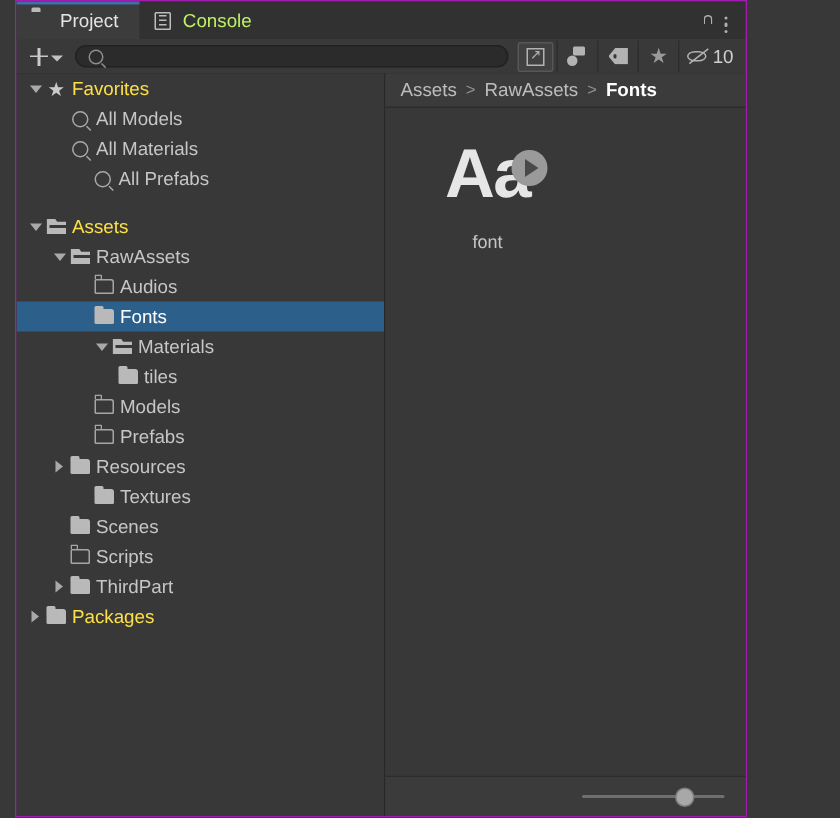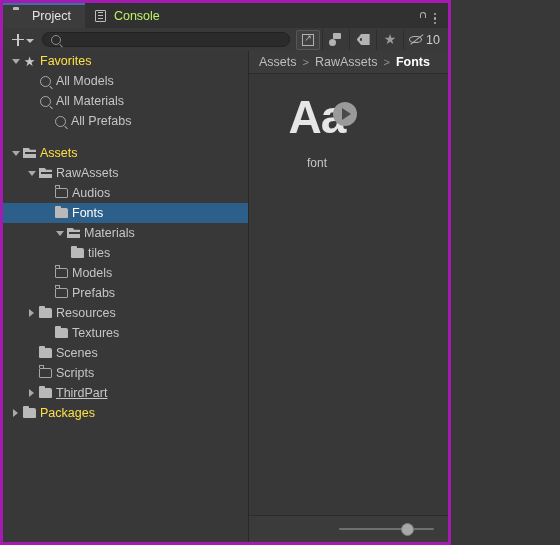--- a/index.html
+++ b/index.html
@@ -1,20 +1,20 @@
 <!DOCTYPE html>
 <html><head>
 <meta charset="utf-8">
 <style>
   html,body{margin:0;padding:0;background:#383838;}
   body{width:560px;height:545px;overflow:hidden;
        font-family:"Liberation Sans",sans-serif;
        font-size:12px;color:#c4c4c4;-webkit-font-smoothing:antialiased;}
-  .win{position:relative;width:451px;height:545px;background:#383838;
-       border:3px solid #a21caf;box-sizing:border-box;}
+  .win{position:relative;width:488px;height:545px;background:#383838;
+       border:1px solid #a21caf;box-sizing:border-box;margin-left:10px;}
 
   
   .tabstrip{position:relative;height:25px;background:#313131;display:flex;align-items:flex-end;}
   .tab{position:relative;height:25px;display:flex;align-items:center;gap:6px;
        padding:0 14px 0 10px;box-sizing:border-box;font-size:12.5px;color:#bef264;cursor:default;}
   .tab.active{background:#3c3c3c;color:#e4e4e4;}
   .tab.active::before{content:"";position:absolute;left:0;right:0;top:0;height:2px;background:#3d6fa8;}
   .tab .ticon{width:13px;height:12px;display:inline-block;position:relative;flex:none;}
   .folder-ico{width:13px;height:10px;background:#b9b9b9;border-radius:1px 2px 1px 1px;position:relative;}
   .folder-ico::before{content:"";position:absolute;left:0;top:-2.5px;width:5.5px;height:3px;
@@ -313,21 +313,21 @@
             </span>
             <span class="lbl">Scenes</span>
           </div>
           <div class="row" style="padding-left: 22px;">
             <span class="tw"></span>
             <span class="ico">
               <span class="f-empty"></span>
             </span>
             <span class="lbl">Scripts</span>
           </div>
-          <div class="row" style="padding-left: 22px; text-decoration: underline;">
+          <div class="row" style="padding-left: 22px;">
             <span class="tw">
               <span class="tri-r"></span>
             </span>
             <span class="ico">
               <span class="f-full"></span>
             </span>
             <span class="lbl">ThirdPart</span>
           </div>
           <div class="row bold" style="padding-left: 6px;">
             <span class="tw">

